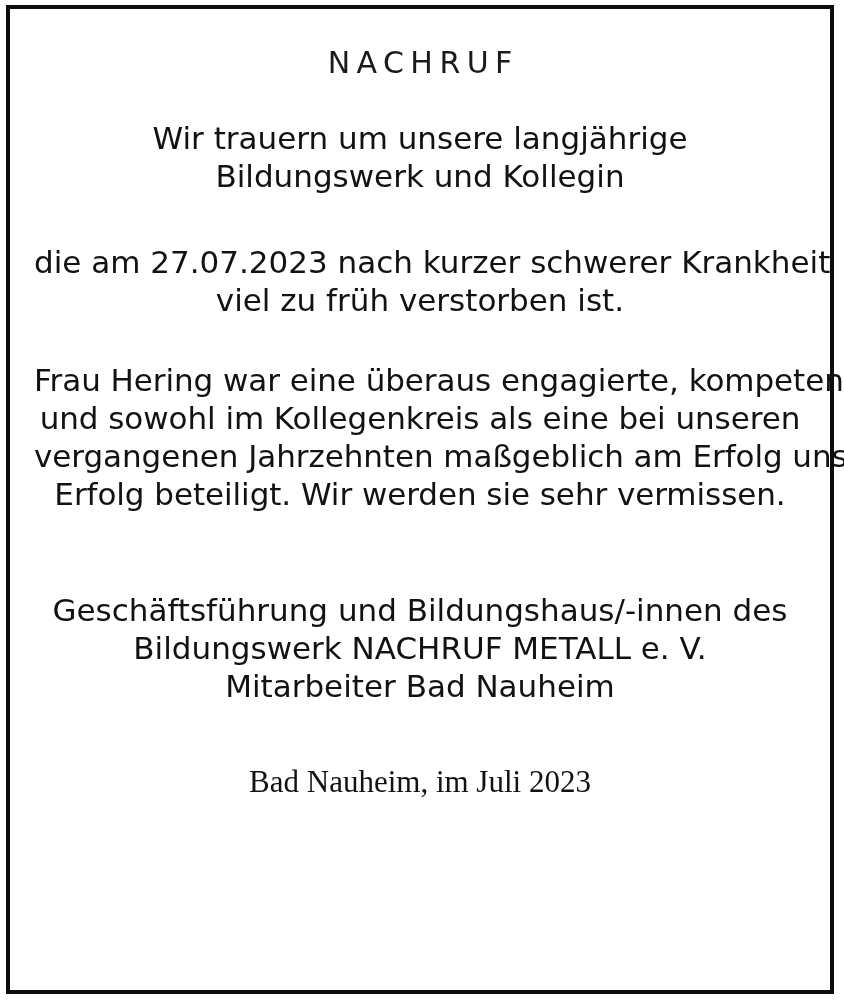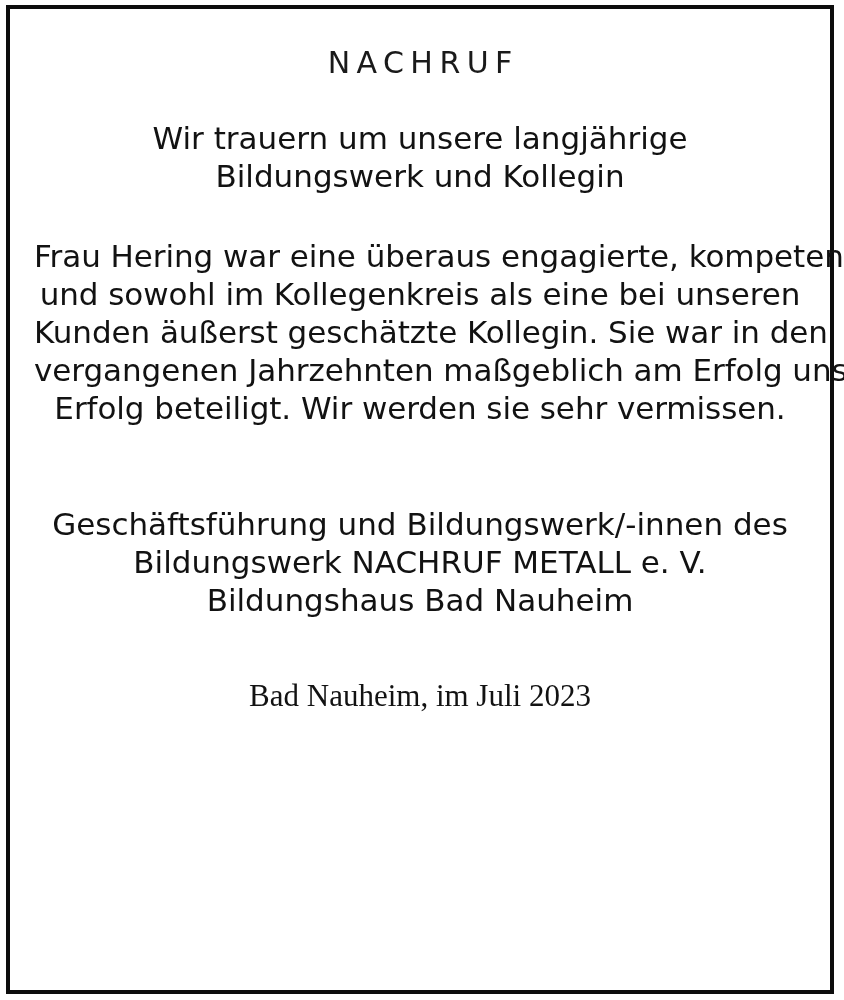--- a/index.html
+++ b/index.html
@@ -130,33 +130,36 @@
     <div class="inner">
 
       <h1 class="kicker">NACHRUF</h1>
 
       <div class="block intro">
         <span class="line">Wir trauern um unsere langjährige</span>
         <span class="line">Bildungswerk und Kollegin</span>
       </div>
 
 
+      <div class="block death">
+        <span class="line">die am 27.07.2023 nach kurzer schwerer Krankheit</span>
+        <span class="line">viel zu früh verstorben ist.</span>
+      </div>
 
       <div class="block tribute">
         <span class="line">Frau Hering war eine überaus engagierte, kompetente</span>
         <span class="line">und sowohl im Kollegenkreis als eine bei unseren</span>
-        <span class="line">Kunden äußerst geschätzte Kollegin. Sie war in den</span>
         <span class="line">vergangenen Jahrzehnten maßgeblich am Erfolg unseres</span>
         <span class="line">Erfolg beteiligt. Wir werden sie sehr vermissen.</span>
       </div>
 
       <div class="block signature">
-        <span class="line">Geschäftsführung und Bildungswerk/-innen des</span>
+        <span class="line">Geschäftsführung und Bildungshaus/-innen des</span>
         <span class="line">Bildungswerk NACHRUF METALL e. V.</span>
-        <span class="line">Bildungshaus Bad Nauheim</span>
+        <span class="line">Mitarbeiter Bad Nauheim</span>
       </div>
 
       <div class="block placedate">
         <span class="line">Bad Nauheim, im Juli 2023</span>
       </div>
 
     </div>
   </div>
 </div>
 

